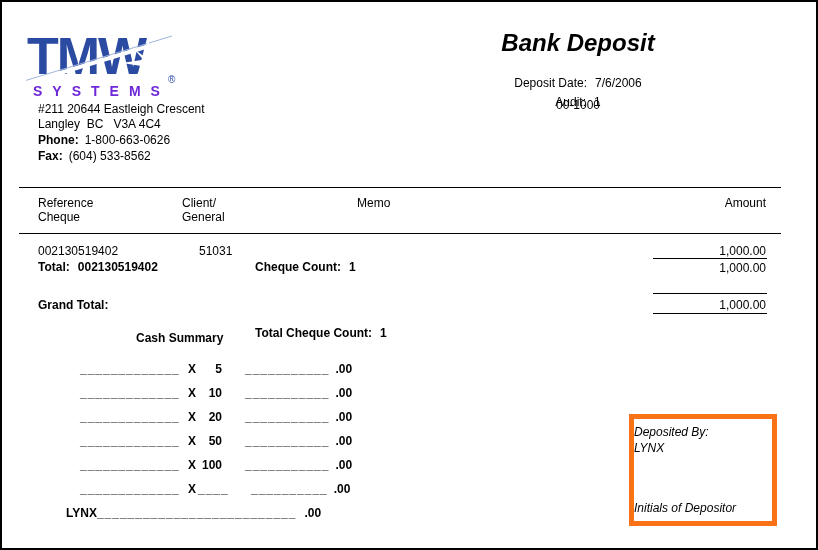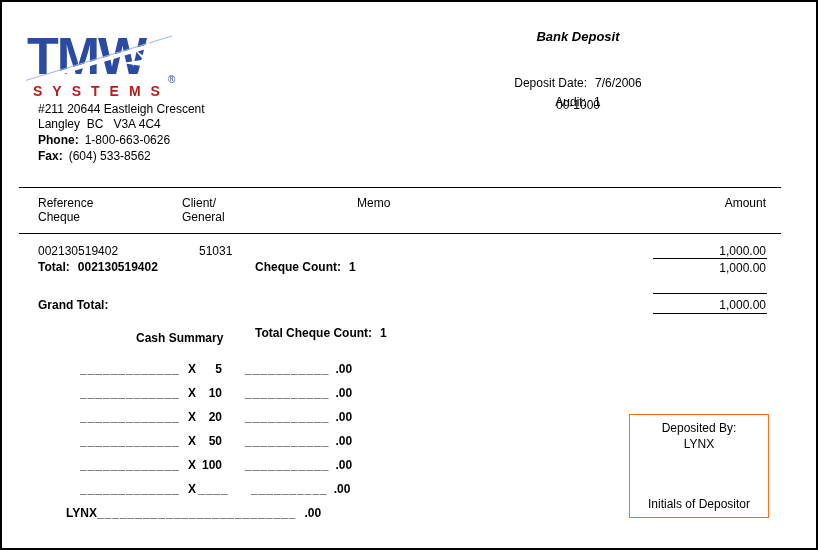--- a/index.html
+++ b/index.html
@@ -11,36 +11,36 @@
     box-sizing:border-box;
     font-family:"Liberation Sans", sans-serif;
     font-size:12px;
     color:#000;
     overflow:hidden;
   }
   .abs{position:absolute;white-space:pre;}
   .b{font-weight:bold;}
   .rule{position:absolute;height:1px;background:#000;}
   
-  .systems{position:absolute;left:31px;top:81px;font-weight:bold;font-size:14px;letter-spacing:10px;color:#b91c1c;}
+  .systems{position:absolute;left:31px;top:81px;font-weight:bold;font-size:14px;letter-spacing:10px;color:#6d28d9;}
   
   .hdrline{position:absolute;left:420px;width:312px;text-align:center;white-space:pre;}
-  .title{top:27px;font-size:13px;font-weight:bold;font-style:italic;}
+  .title{top:27px;font-size:24px;font-weight:bold;font-style:italic;}
   
   .amt{position:absolute;left:580px;width:184px;text-align:right;white-space:pre;}
   
   .cashrow{position:absolute;left:78px;font-weight:bold;white-space:pre;}
   .c1{display:inline-block;width:100px;letter-spacing:1px;}
   .cx{display:inline-block;width:12px;margin-left:6px;text-align:center;}
   .cd{display:inline-block;width:24px;text-align:right;letter-spacing:0;}
   .cd.wide{width:30px;letter-spacing:1px;}
   .c2{display:inline-block;margin-left:23px;letter-spacing:1px;}
   .cc{margin-left:6px;}
   
-  .depbox{position:absolute;left:627px;top:412px;width:138px;height:102px;border:1px solid #f97316;text-align:center;}
+  .depbox{position:absolute;left:627px;top:412px;width:138px;height:102px;border:5px solid #f97316;font-style:italic;}
   .depbox .initials{position:absolute;bottom:6px;left:0;width:100%;}
   .gap6{margin-left:6px;}
   .gap8{margin-left:8px;}
 </style>
 </head>
 <body>
 
 <div class="page">
 
   <svg class="abs" style="left:24px;top:24px;" width="160" height="62" viewBox="0 0 160 62">

